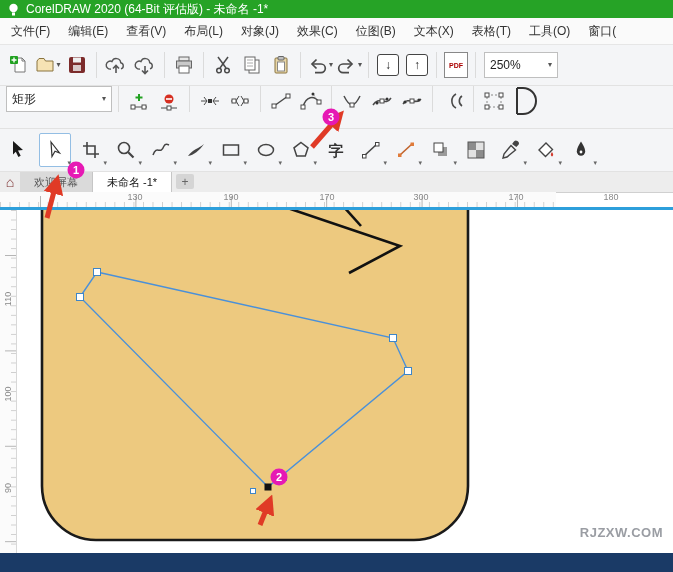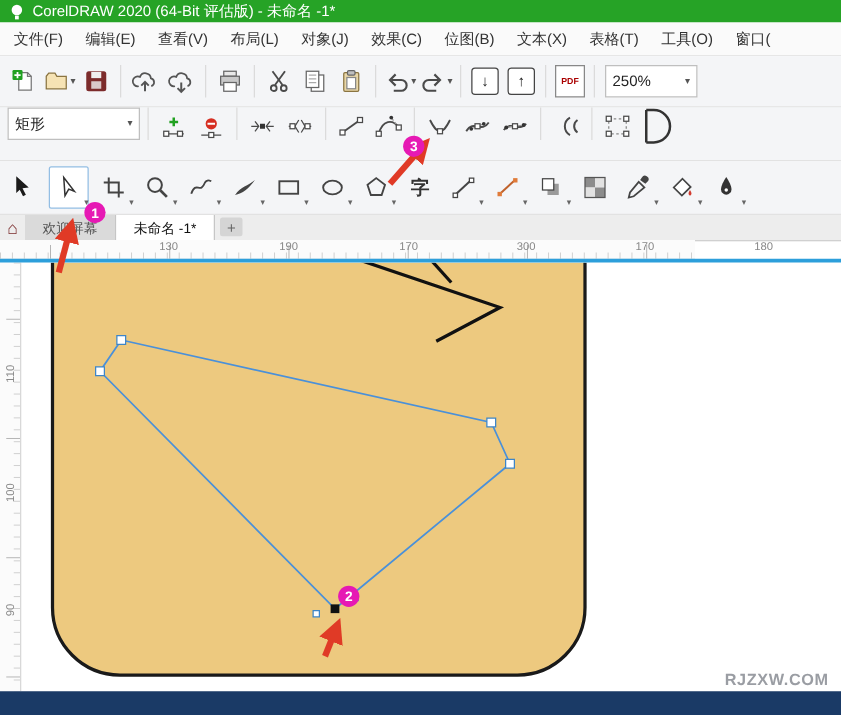--- a/index.html
+++ b/index.html
@@ -57,21 +57,21 @@
   .rulerh .tick-label{position:absolute;top:0;transform:translateX(-50%);}
   .guide{position:absolute;left:0;top:207px;width:673px;height:3px;background:#2D9FDB;z-index:3;}
   .rulerv{position:absolute;left:0;top:210px;width:16px;height:343px;background:#FBFBFB;
     border-right:1px solid #D8D8D8;font-size:9px;color:#888;z-index:2;
     background-image:linear-gradient(#CFCFCF 1px,transparent 1px),linear-gradient(#B5B5B5 1px,transparent 1px);
     background-size:5px 9.54px,11px 95.4px;background-repeat:repeat-y;background-position:100% 0,100% 45px;}
   .rulerv .tick-label{position:absolute;left:-1px;width:18px;text-align:center;transform:rotate(-90deg);}
   
   .canvas{position:absolute;left:16px;top:210px;width:657px;height:343px;background:#fff;overflow:hidden;z-index:1;}
   
-  .watermark{position:absolute;right:10px;bottom:21px;font-size:13px;font-weight:bold;color:#9A9DA3;
+  .watermark{position:absolute;right:10px;bottom:32px;font-size:13px;font-weight:bold;color:#9A9DA3;
     letter-spacing:.5px;z-index:5;}
   .bottombar{position:absolute;left:0;bottom:0;width:673px;height:19px;background:#1A3A66;z-index:5;}
   
   .overlay{position:absolute;left:0;top:0;width:673px;height:572px;z-index:10;pointer-events:none;}
   .badge-txt{font-size:11px;font-weight:bold;fill:#fff;text-anchor:middle;
     font-family:"Liberation Sans","DejaVu Sans",sans-serif;}
   svg{display:block;}
 </style>
 </head>
 <body>

